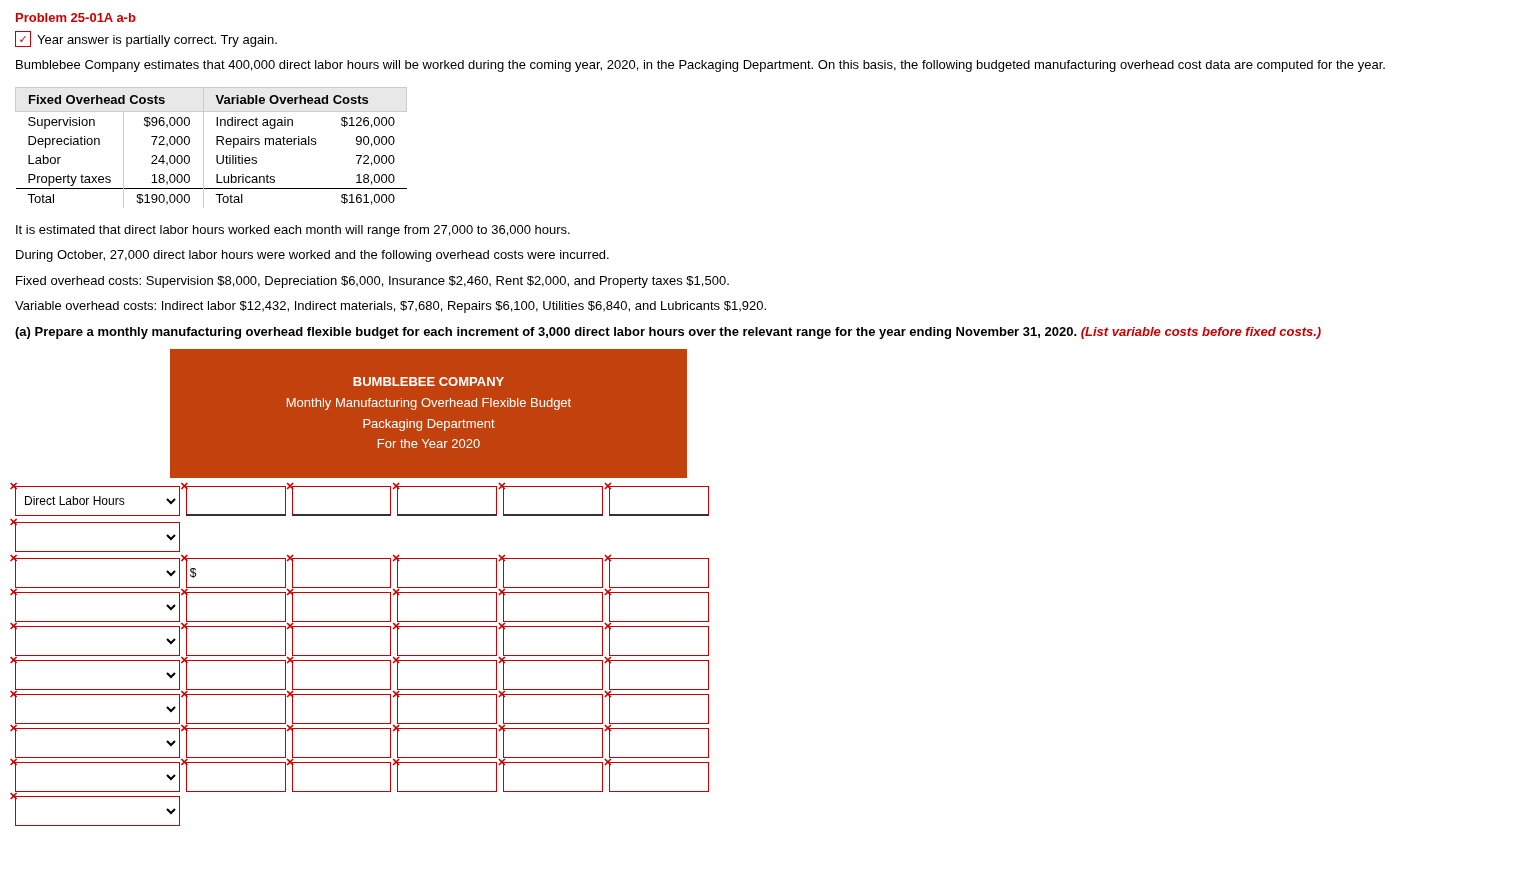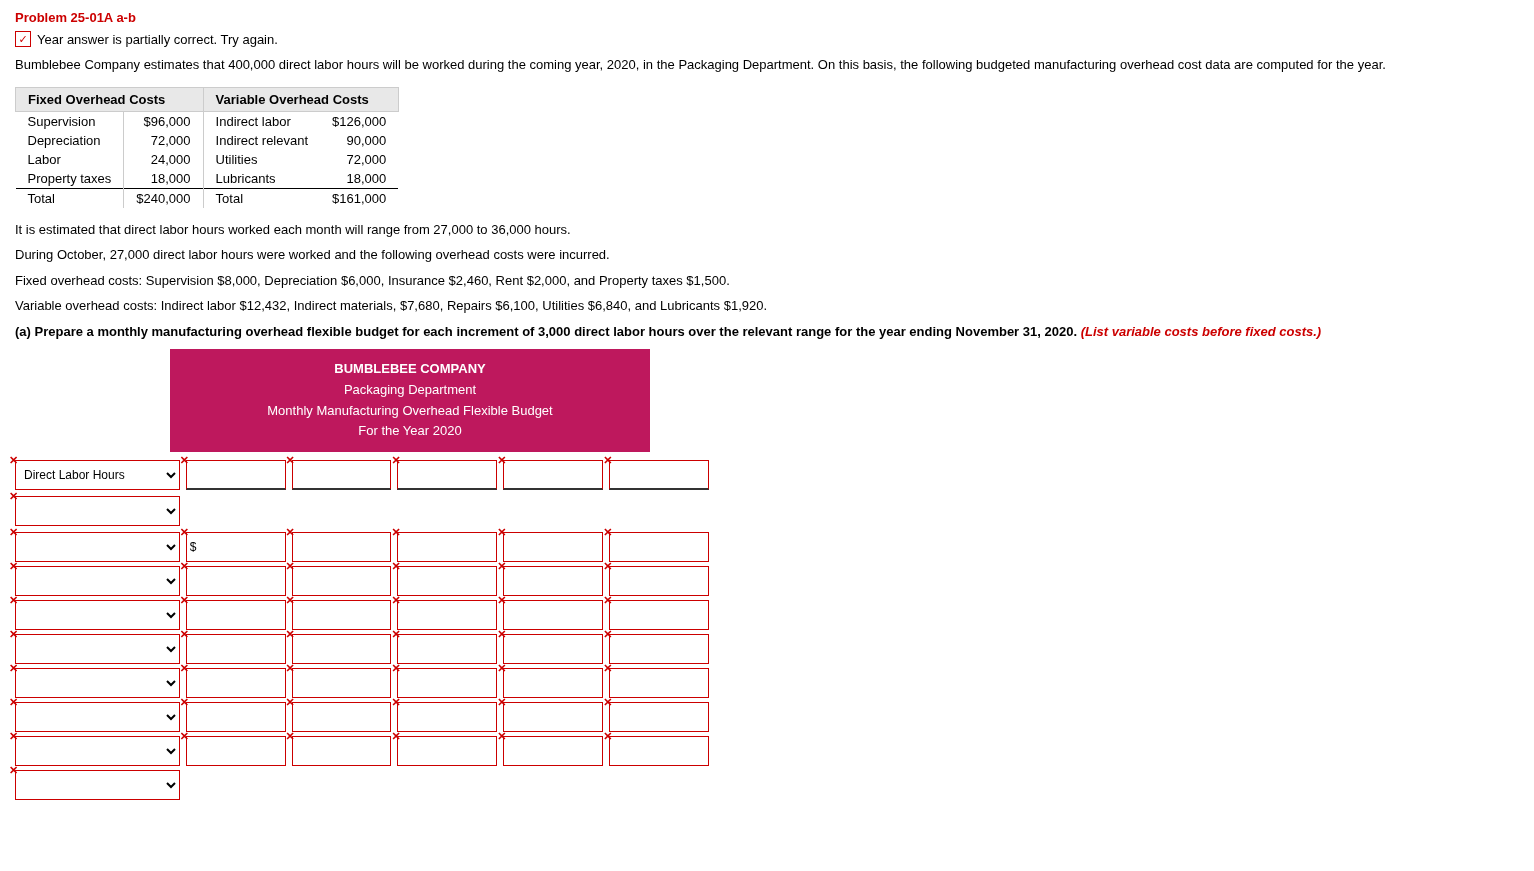--- a/index.html
+++ b/index.html
@@ -68,25 +68,25 @@
       margin-bottom: 8px;
       line-height: 1.5;
     }
     .bold-italic {
       font-weight: bold;
       font-style: italic;
       color: #cc0000;
     }
     
     .budget-header {
-      background: #be185d;
+      background: #c2410c;
       color: #fff;
       text-align: center;
-      padding: 10px 20px;
-      width: 480px;
+      padding: 23px 20px;
+      width: 517px;
       margin-left: 155px;
       margin-bottom: 0;
     }
     .budget-header p {
       line-height: 1.6;
       font-size: 13px;
     }
     .budget-header p.company-name {
       font-weight: bold;
     }
@@ -251,65 +251,65 @@
   <thead>
     <tr>
       <th class="col-divider" colspan="2">Fixed Overhead Costs</th>
       <th colspan="2">Variable Overhead Costs</th>
     </tr>
   </thead>
   <tbody id="overhead-tbody">
   <tr>
     <td class="col-divider" style="">Supervision</td>
     <td class="amount col-divider" style="">$96,000</td>
-    <td style="">Indirect labor</td>
+    <td style="">Indirect again</td>
     <td class="amount" style="">$126,000</td>
   </tr>
       <tr>
     <td class="col-divider" style="">Depreciation</td>
     <td class="amount col-divider" style="">72,000</td>
-    <td style="">Indirect relevant</td>
+    <td style="">Repairs materials</td>
     <td class="amount" style="">90,000</td>
   </tr>
       <tr>
     <td class="col-divider" style="">Labor</td>
     <td class="amount col-divider" style="">24,000</td>
     <td style="">Utilities</td>
     <td class="amount" style="">72,000</td>
   </tr>
       <tr>
     <td class="col-divider" style="">Property taxes</td>
     <td class="amount col-divider" style="">18,000</td>
     <td style="">Lubricants</td>
     <td class="amount" style="">18,000</td>
   </tr>
       <tr>
     <td class="col-divider" style="border-top:1px solid #000;">Total</td>
-    <td class="amount col-divider" style="border-top:1px solid #000;">$240,000</td>
+    <td class="amount col-divider" style="border-top:1px solid #000;">$190,000</td>
     <td style="border-top:1px solid #000;">Total</td>
     <td class="amount" style="border-top:1px solid #000;">$161,000</td>
   </tr>
     </tbody>
 </table>
 
 <div class="para">It is estimated that direct labor hours worked each month will range from 27,000 to 36,000 hours.</div>
 <div class="para">During October, 27,000 direct labor hours were worked and the following overhead costs were incurred.</div>
 <div class="para">Fixed overhead costs: Supervision $8,000, Depreciation $6,000, Insurance $2,460, Rent $2,000, and Property taxes $1,500.</div>
 <div class="para">Variable overhead costs: Indirect labor $12,432, Indirect materials, $7,680, Repairs $6,100, Utilities $6,840, and Lubricants $1,920.</div>
 
 <div class="part-label">
   <span>(a)</span>
   <span>Prepare a monthly manufacturing overhead flexible budget for each increment of 3,000 direct labor hours over the relevant range for the year ending November 31, 2020.</span>
   <span class="bold-italic">(List variable costs before fixed costs.)</span>
 </div>
 
 <div class="budget-header">
   <p class="company-name">BUMBLEBEE COMPANY</p>
+  <p>Monthly Manufacturing Overhead Flexible Budget</p>
   <p>Packaging Department</p>
-  <p>Monthly Manufacturing Overhead Flexible Budget</p>
   <p>For the Year 2020</p>
 </div>
 
 <div class="form-area" style="margin-top:8px;">
 
   <div class="first-special-row" style="margin-bottom:6px;">
     <div class="dlh-label-box">
       <span class="x-mark">✕</span>
       <select>
         <option>Direct Labor Hours</option>

